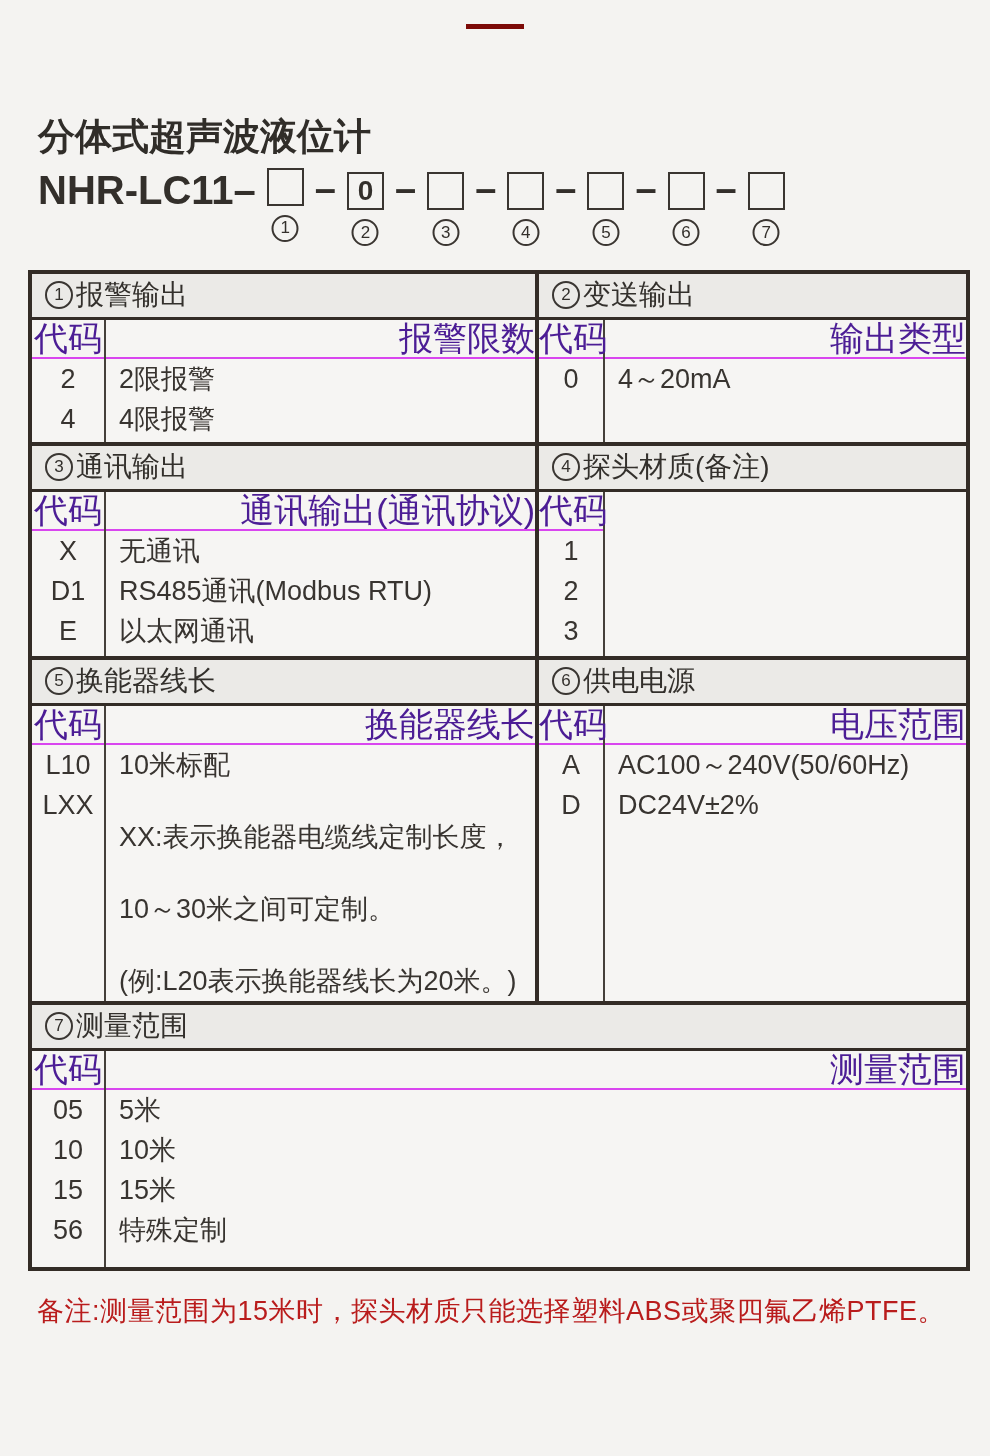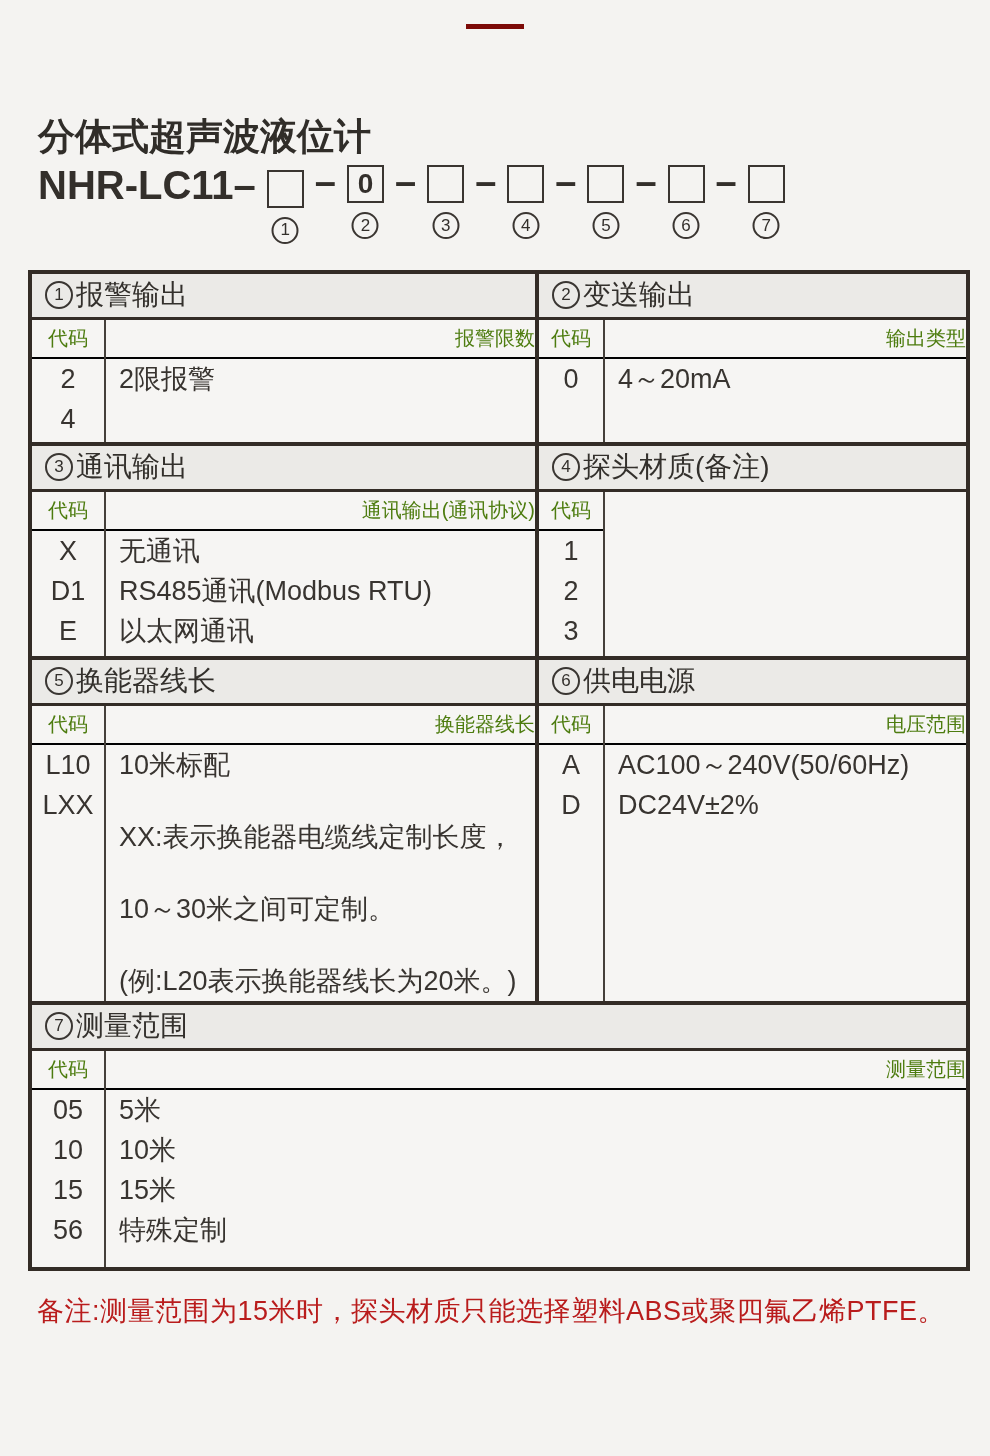--- a/index.html
+++ b/index.html
@@ -32,21 +32,21 @@
   .subtitle {
     margin:88px 0 0 38px;
     font-size:37px;
     font-weight:700;
     color:#302d29;
     line-height:1.1;
   }
   .model-line {
     margin:10px 0 0 38px;
     display:flex;
-    align-items:flex-end;
+    align-items:flex-start;
     height:40px;
   }
   .model-prefix {
     font-size:40px;
     font-weight:700;
     color:#332f2b;
     letter-spacing:0px;
   }
   .slot-group { display:flex; align-items:center; }
   .slot-dash {
@@ -111,22 +111,22 @@
     display:flex; flex-direction:column;
     text-align:center;
   }
   .pair .section.left-half  .col-code { width:72px; }
   .pair .section.right-half .col-code { width:64px; }
   .section.full .col-code { width:72px; }
   .col-desc { flex:1; display:flex; flex-direction:column; }
 
   .hdr {
     height:37px; line-height:37px; flex:none;
-    border-bottom:2px solid #000000;
-    font-size:20px; color:#4d7c0f;
+    border-bottom:2px solid #d946ef;
+    font-size:34px; color:#4c1d95;
     white-space:nowrap;
   }
   .col-desc .hdr { padding-left:13px; text-align:right; }
 
   .cell {
     height:40px; line-height:40px; flex:none;
     font-size:27px; color:#383430;
     white-space:nowrap;
   }
   .col-desc .cell { padding-left:13px; text-align:left; }
@@ -219,20 +219,21 @@
         </div>
         <div class="sec-cols">
           <div class="col-code">
             <div class="hdr">代码</div>
             <div class="cell">2</div>
             <div class="cell">4</div>
           </div>
           <div class="col-desc">
             <div class="hdr">报警限数</div>
             <div class="cell">2限报警</div>
+            <div class="cell">4限报警</div>
           </div>
         </div>
       </div>
       <div class="section right-half">
         <div class="sec-title">
           <span class="sec-circ">2</span>
           <span>变送输出</span>
         </div>
         <div class="sec-cols">
           <div class="col-code">

